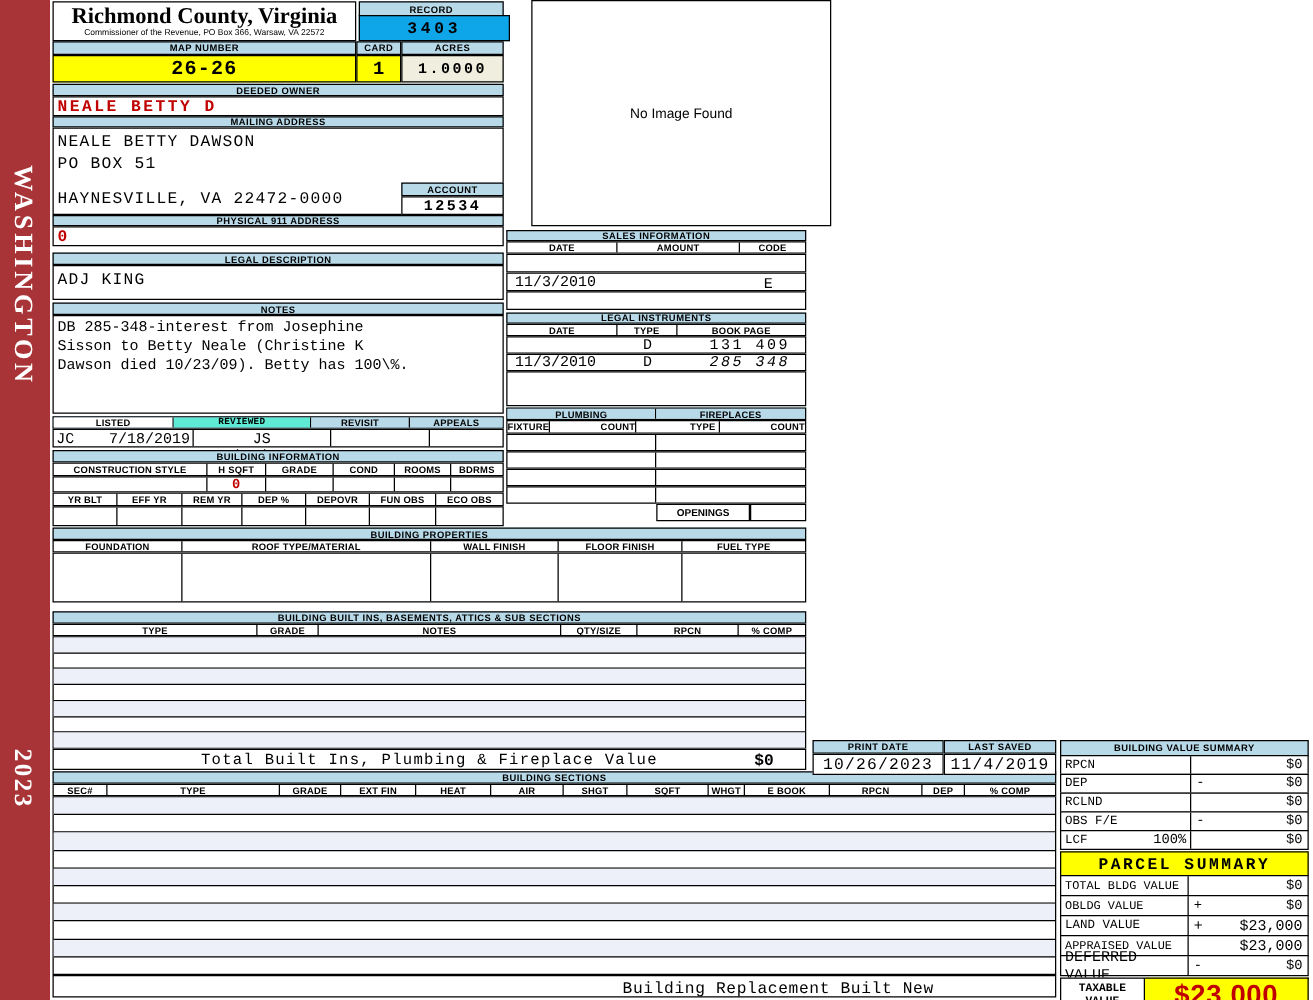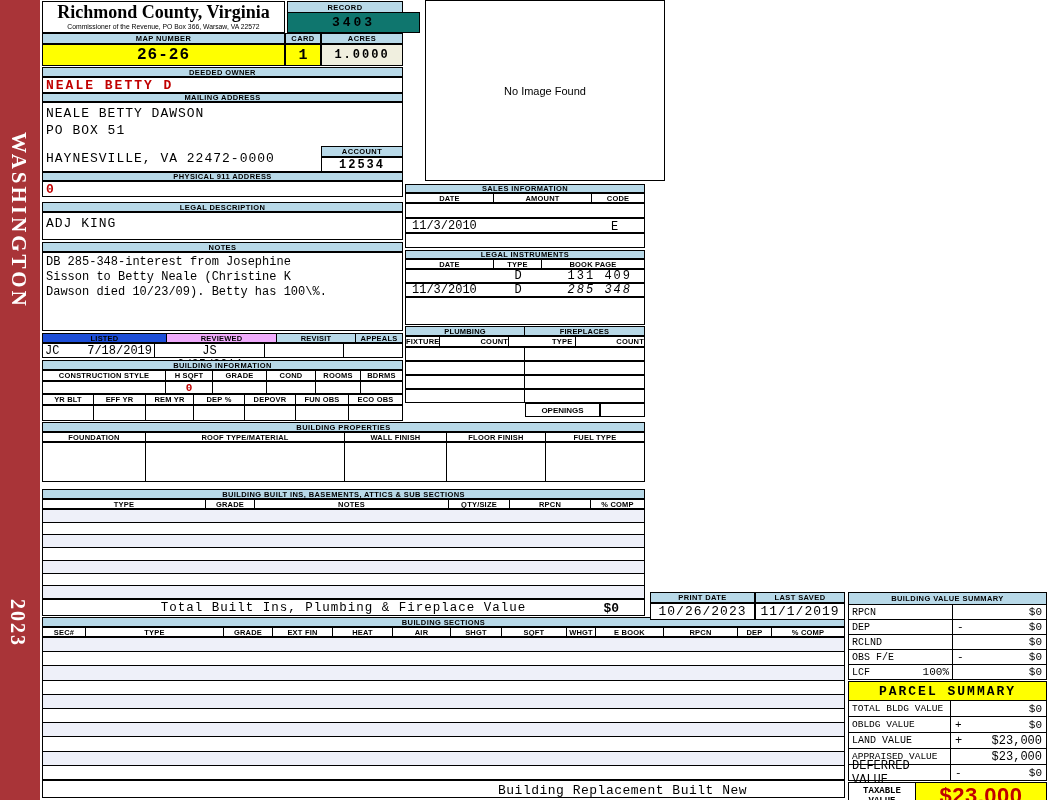--- a/index.html
+++ b/index.html
@@ -37,21 +37,21 @@
 <div class="p" style="left:0;top:0;width:40px;height:800px;background:#A93438;">
   <div class="p vtext" style="left:6px;top:100px;height:240px;font-size:21px;letter-spacing:3px;">WASHINGTON</div>
   <div class="p vtext" style="left:6px;top:575px;height:95px;font-size:20px;letter-spacing:2px;">2023</div>
 </div>
 
 <div class="p box" style="left:42px;top:1px;width:243px;height:32px;">
   <div style="font:bold 18px 'Liberation Serif',serif;text-align:center;margin-top:0;">Richmond County, Virginia</div>
   <div style="font:6.8px 'Liberation Sans',sans-serif;text-align:center;">Commissioner of the Revenue, PO Box 366, Warsaw, VA 22572</div>
 </div>
 <div class="p bar" style="left:287px;top:1px;width:116px;height:12px;">RECORD</div>
-<div class="p" style="left:287px;top:12px;width:133px;height:21px;background:#0f766e;border:1px solid #000;
+<div class="p" style="left:287px;top:12px;width:121px;height:21px;background:#0ea5e9;border:1px solid #000;
             display:flex;align-items:center;justify-content:center;
             font:bold 13px 'Liberation Mono',monospace;letter-spacing:3px;">3403</div>
 
 <div class="p bar" style="left:42px;top:33px;width:243px;height:11px;">MAP NUMBER</div>
 <div class="p bar" style="left:285px;top:33px;width:36px;height:11px;">CARD</div>
 <div class="p bar" style="left:321px;top:33px;width:82px;height:11px;">ACRES</div>
 <div class="p" style="left:42px;top:44px;width:243px;height:22px;background:#FFFF00;border:1px solid #000;
             display:flex;align-items:center;justify-content:center;
             font:bold 16px 'Liberation Mono',monospace;letter-spacing:1px;">26-26</div>
 <div class="p" style="left:285px;top:44px;width:36px;height:22px;background:#FFFF00;border:1px solid #000;
@@ -85,22 +85,22 @@
   <span class="data" style="padding:3px 0 0 3px;display:inline-block;letter-spacing:1px;">ADJ KING</span>
 </div>
 <div class="p bar" style="left:42px;top:242px;width:361px;height:10px;">NOTES</div>
 <div class="p box" style="left:42px;top:252px;width:361px;height:79px;font:12px 'Liberation Mono',monospace;line-height:15px;">
   <div style="padding:2px 0 0 3px;">DB 285-348-interest from Josephine</div>
   <div style="padding-left:3px;">Sisson to Betty Neale (Christine K</div>
   <div style="padding-left:3px;">Dawson died 10/23/09). Betty has 100\%.</div>
 </div>
 
 <div class="p hrow" style="left:42px;top:333px;width:361px;height:10px;background:#B8D9E8;">
-  <div style="width:124px;background:#1d4ed8;">LISTED</div>
-  <div style="width:110px;background:#f0abfc;">REVIEWED</div>
+  <div style="width:96px;background:#ffffff;">LISTED</div>
+  <div style="width:110px;background:#5eead4;font-family:Liberation Mono, monospace;">REVIEWED</div>
   <div style="width:79px;background:#B8D9E8;">REVISIT</div>
   <div style="background:#B8D9E8;">APPEALS</div>
 </div>
 <div class="p vrow" style="left:42px;top:343px;width:361px;height:15px;">
   <div style="width:112px;justify-content:space-between;padding:0 2px;font:12px 'Liberation Mono',monospace;">
     <span>JC</span>
     <span>7/18/2019</span>
   </div>
   <div style="width:110px;justify-content:space-between;padding:0 2px;font:12px 'Liberation Mono',monospace;flex-direction:column;">
     <span>JS</span>
@@ -286,21 +286,21 @@
 <div class="p whd box" style="left:525px;top:403px;width:75px;height:14px;display:flex;align-items:center;justify-content:center;
             font:bold 8px 'Liberation Sans',sans-serif;">OPENINGS</div>
 <div class="p box" style="left:600px;top:403px;width:45px;height:14px;"></div>
 
 <div class="p bar" style="left:650px;top:592px;width:105px;height:11px;">PRINT DATE</div>
 <div class="p bar" style="left:755px;top:592px;width:90px;height:11px;">LAST SAVED</div>
 <div class="p box" style="left:650px;top:603px;width:105px;height:17px;display:flex;align-items:center;justify-content:center;">
   <span class="mono" style="font-size:13px;letter-spacing:1px;">10/26/2023</span>
 </div>
 <div class="p box" style="left:755px;top:603px;width:90px;height:17px;display:flex;align-items:center;justify-content:center;">
-  <span class="mono" style="font-size:13px;letter-spacing:1px;">11/1/2019</span>
+  <span class="mono" style="font-size:13px;letter-spacing:1px;">11/4/2019</span>
 </div>
 
 <div class="p" style="left:848px;top:592px;width:199px;">
   <div class="bar" style="height:11px;">BUILDING VALUE SUMMARY</div>
   <div class="sumrow" style="height:14px;">
     <div class="lbl">
         <span>RPCN</span>
       <span></span>
       </div>
     <div class="valc">

